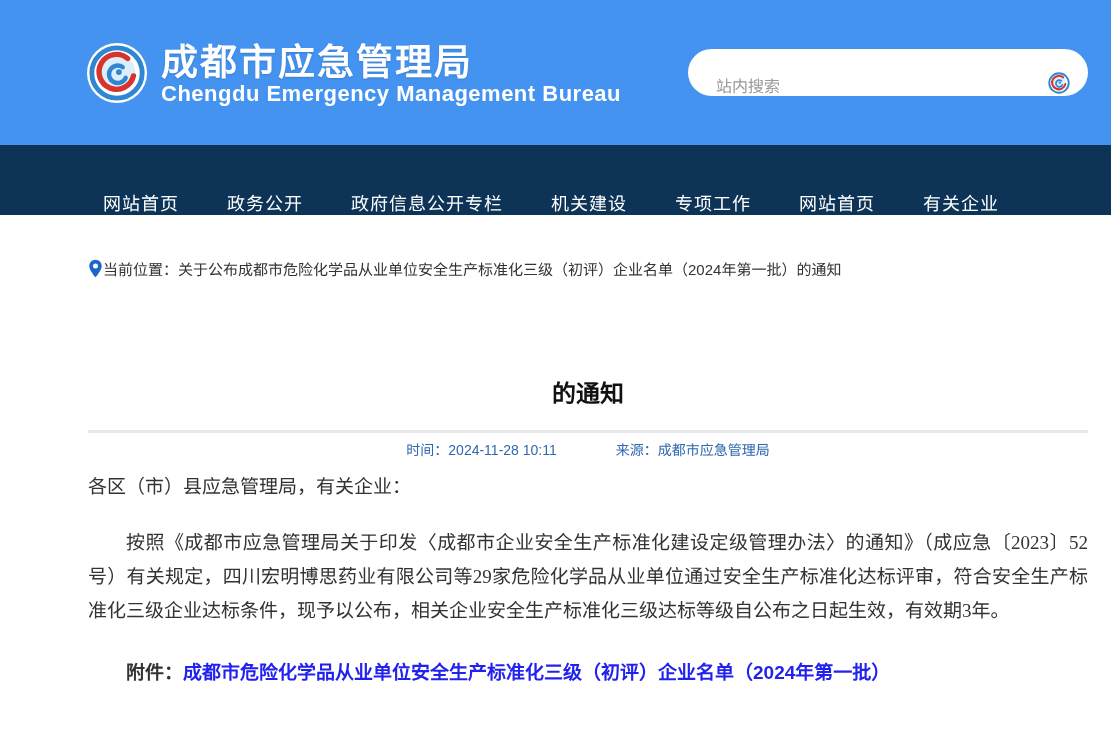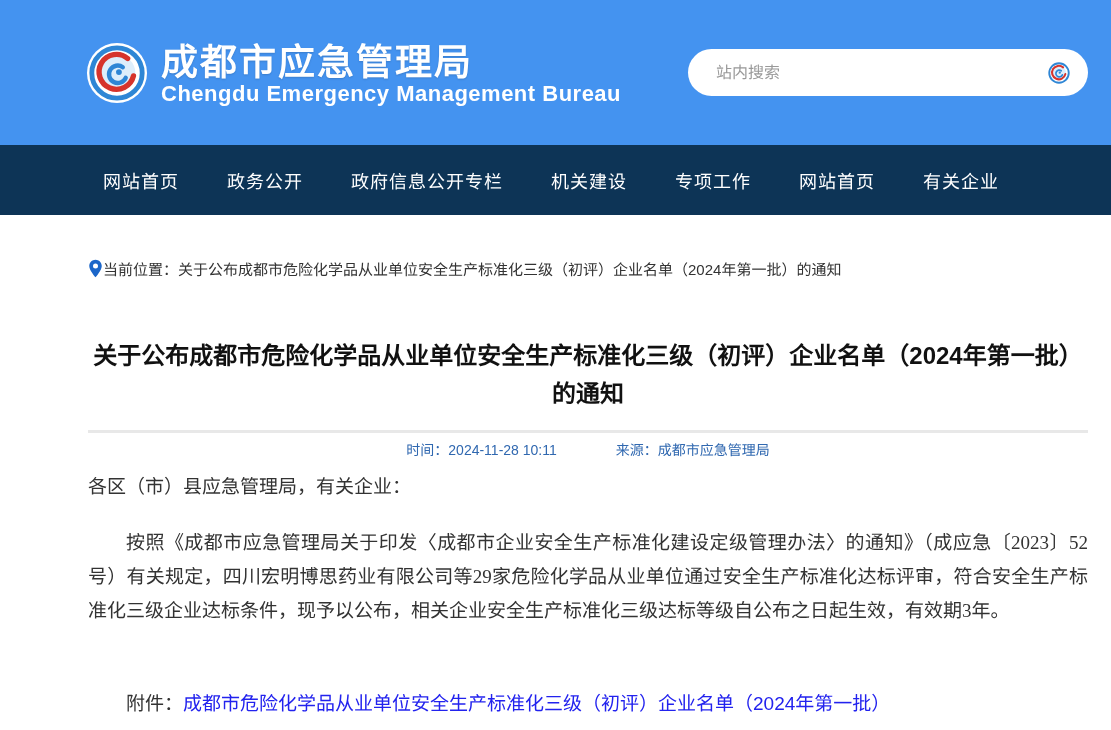--- a/index.html
+++ b/index.html
@@ -28,36 +28,36 @@
   .brand-title{
     color:#fff;font-size:37px;font-weight:700;letter-spacing:2px;
     line-height:42px;text-shadow:0 1px 2px rgba(0,0,0,.15);
   }
   .brand-subtitle{
     color:#fff;font-size:22px;font-weight:700;letter-spacing:.5px;line-height:20px;
   }
   .search-box{
     margin-left:auto;margin-right:23px;
     width:400px;height:47px;background:#fff;border-radius:24px;
-    display:flex;align-items:center;padding:0 16px 0 28px;
+    display:flex;align-items:flex-end;padding:0 16px 0 28px;
   }
   .search-input{
     flex:1;border:none;outline:none;font-size:16px;color:#333;background:transparent;
     font-family:inherit;
   }
   .search-input::placeholder{color:#999;}
   .search-btn{
     border:none;background:transparent;width:26px;height:26px;padding:0;cursor:pointer;
     display:flex;align-items:center;justify-content:center;
   }
   .search-btn svg{width:24px;height:24px;}
   
   .main-nav{
     height:70px;background:var(--nav-bg);
-    display:flex;align-items:center;gap:48px;padding-left:103px;
+    display:flex;align-items:flex-end;gap:48px;padding-left:103px;
   }
   .nav-item{
     color:#fff;font-size:18px;letter-spacing:1px;cursor:pointer;white-space:nowrap;
   }
   
   .breadcrumb{
     margin:43px 0 0 88px;display:flex;align-items:center;
     font-size:15px;color:#333;
   }
   .pin-icon{width:15px;height:19px;flex:0 0 auto;}
@@ -73,21 +73,21 @@
     color:var(--meta-text);font-size:14px;
   }
   .meta-source{margin-left:55px;}
   .meta-bar .v{}
   .article-body{
     font-family:"Liberation Serif","DejaVu Serif",serif;
     font-size:19px;color:var(--body-text);line-height:34px;
   }
   .salutation{margin-top:11px;}
   .para{margin-top:22px;text-indent:2em;text-align:justify;}
-  .attachment{margin-top:59px;text-indent:2em;}
+  .attachment{margin-top:28px;text-indent:2em;font-weight:bold;}
   .attachment-link{
     color:var(--link);text-decoration:none;cursor:pointer;
     font-family:"Liberation Sans","DejaVu Sans",sans-serif;
   }
 </style>
 </head>
 <body>
 
 <svg width="0" height="0" style="position:absolute" aria-hidden="true">
   <symbol id="sym-logo" viewBox="0 0 64 64">
@@ -135,21 +135,21 @@
 
 <div class="breadcrumb">
   <svg class="pin-icon">
       <use href="#sym-pin"></use>
     </svg>
   <span>当前位置：</span>
     <span>关于公布成都市危险化学品从业单位安全生产标准化三级（初评）企业名单（2024年第一批）的通知</span>
 </div>
 
 <main class="article">
-  <h1 class="article-title"><span>关于公布成都市危险化学品从业单位安全生产标准化三级（初评）企业名单（2024年第一批）</span><br>
+  <h1 class="article-title"><br>
     <span>的通知</span>
   </h1>
 
   <div class="meta-bar">
     <span>时间：</span><span class="v">2024-11-28 10:11</span>
     <span class="meta-source">来源：</span><span class="v">成都市应急管理局</span>
   </div>
 
   <div class="article-body">
     <p class="salutation">各区（市）县应急管理局，有关企业：</p>

